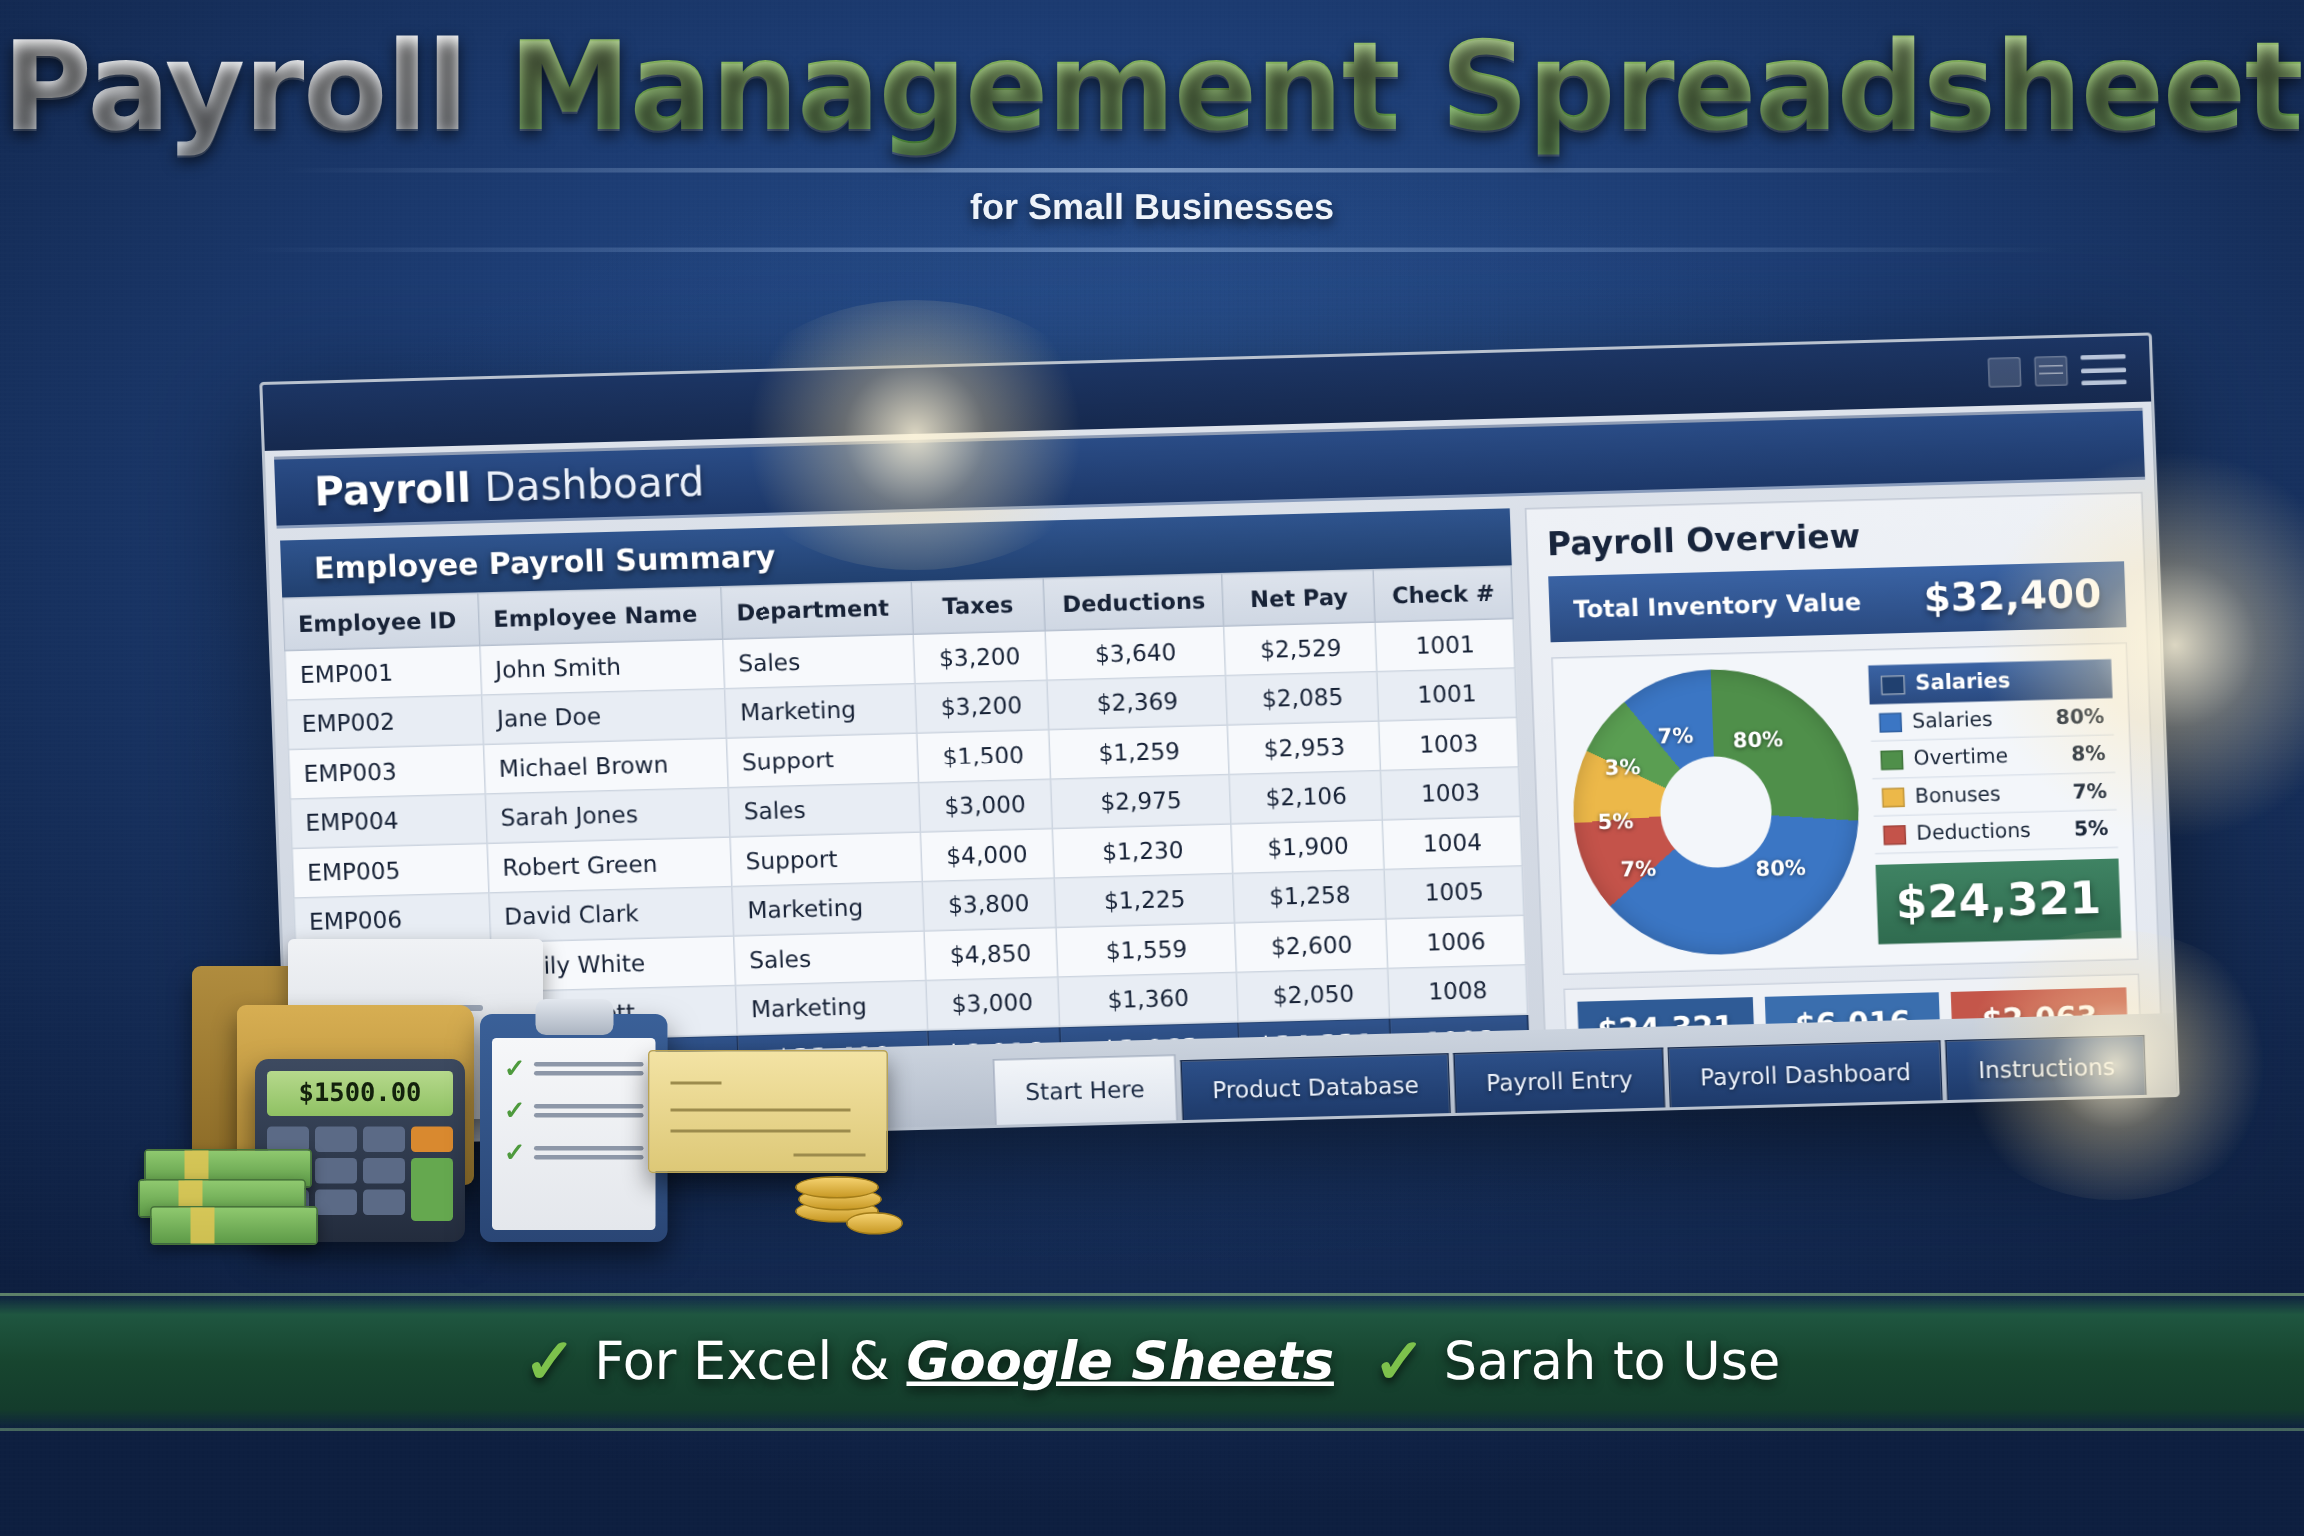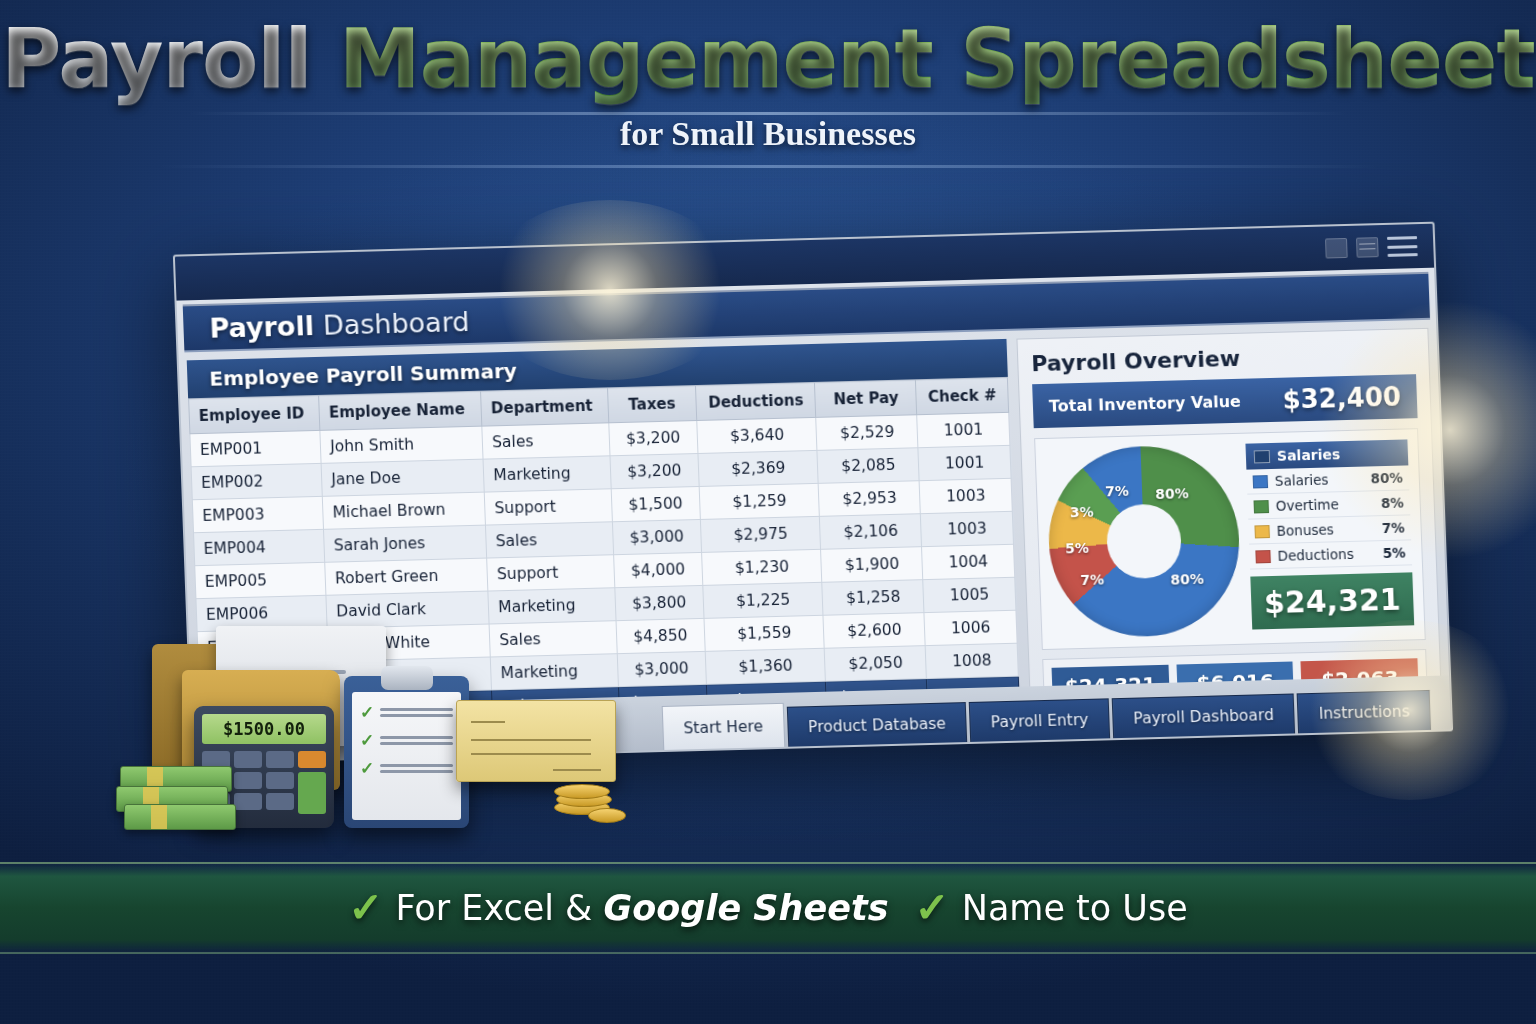--- a/index.html
+++ b/index.html
@@ -19,22 +19,22 @@
   .header{position:absolute;left:0;top:18px;width:100%;text-align:center;z-index:6;}
   .title{font-size:82px;font-weight:bold;letter-spacing:-1px;line-height:1;
     white-space:nowrap;font-family:"DejaVu Sans", sans-serif;
     text-shadow:0 4px 10px rgba(0,0,0,.65), 0 1px 0 rgba(255,255,255,.25);text-align:center;}
   .t-white{background:linear-gradient(180deg,#ffffff 0%,#f2f5fa 45%,#c3ccd8 100%);
     -webkit-background-clip:text;background-clip:text;color:transparent;}
   .t-green{background:linear-gradient(180deg,#b9dd8e 0%,#8cc55f 42%,#4e9a3d 100%);
     -webkit-background-clip:text;background-clip:text;color:transparent;}
   .subrule{margin:12px auto 0;width:1160px;height:3px;
     background:linear-gradient(90deg,rgba(255,255,255,0),rgba(190,215,245,.55),rgba(255,255,255,0));}
-  .subtitle{font-size:34px;font-weight:bold;color:#eef3fa;
-    font-family:Liberation Serif, serif;
+  .subtitle{margin-top:10px;font-size:24px;font-weight:bold;color:#eef3fa;
+    font-family:Liberation Sans, sans-serif;
     text-shadow:0 3px 7px rgba(0,0,0,.6);}
   .subrule2{margin:12px auto 0;width:1220px;height:3px;
     background:linear-gradient(90deg,rgba(255,255,255,0),rgba(170,200,240,.45),rgba(255,255,255,0));}
 
   
   .app-wrap{position:absolute;left:182px;top:238px;width:1262px;height:510px;
     transform:rotate(-2.1deg) skewY(0.6deg);z-index:4;
     filter:drop-shadow(0 22px 40px rgba(0,0,0,.55));}
   .app{width:100%;height:100%;background:linear-gradient(180deg,#dfe4ec 0%,#cdd4df 100%);
     border:2px solid #b9c2cf;border-radius:3px;position:relative;overflow:hidden;}
@@ -118,21 +118,21 @@
   .tabs{position:absolute;left:0;bottom:0;width:100%;height:54px;
     background:linear-gradient(180deg,#cbd3de 0%,#b4bdcb 100%);display:flex;align-items:flex-end;padding-left:470px;}
   .tab{height:40px;padding:0 20px;display:flex;align-items:center;font-size:15.5px;
     background:linear-gradient(180deg,#2c4f88 0%,#1e3a6a 100%);color:#eaf0fa;
     border:1px solid #16294b;border-bottom:none;margin-right:3px;font-family:"DejaVu Sans",sans-serif;
     text-shadow:0 1px 3px rgba(0,0,0,.5);}
   .tab.active{background:linear-gradient(180deg,#f2f5f9 0%,#dde3ec 100%);color:#1d2c45;
     border-color:#aab4c4;text-shadow:none;height:44px;}
 
   
-  .illus{position:absolute;left:116px;top:618px;width:520px;height:230px;z-index:7;}
+  .illus{position:absolute;left:92px;top:618px;width:520px;height:230px;z-index:7;}
   .folder{position:absolute;border-radius:6px 10px 6px 6px;box-shadow:0 8px 16px rgba(0,0,0,.45);}
   .papers{position:absolute;left:100px;top:8px;width:170px;height:120px;background:linear-gradient(180deg,#f0f2f5,#d5dae1);
     border-radius:4px;box-shadow:0 6px 14px rgba(0,0,0,.4);}
   .papers i{position:absolute;left:18px;height:4px;background:#9aa4b4;border-radius:2px;}
   .calc{position:absolute;left:78px;top:88px;width:140px;height:122px;border-radius:9px;
     background:linear-gradient(180deg,#3d4a60 0%,#232c3d 100%);box-shadow:0 10px 20px rgba(0,0,0,.5);padding:8px;}
   .calc .disp{height:30px;border-radius:3px;background:linear-gradient(180deg,#b6d98c,#8fc163);
     display:flex;align-items:center;justify-content:center;color:#13210c;font-weight:bold;font-size:17px;
     font-family:"DejaVu Sans Mono",monospace;}
   .keys{margin-top:7px;display:grid;grid-template-columns:repeat(4,1fr);gap:4px;}
@@ -161,21 +161,21 @@
     background:linear-gradient(180deg,#f5d270,#c99a26);border:1px solid #a37d19;}
 
   
   .footer{position:absolute;left:0;bottom:70px;width:100%;height:92px;z-index:8;
     background:linear-gradient(180deg,rgba(30,70,60,.1) 0%,#1f5640 14%,#17452f 50%,#143c2c 86%,rgba(20,60,44,.1) 100%);
     border-top:2px solid rgba(170,220,150,.5);border-bottom:2px solid rgba(170,220,150,.35);
     display:flex;align-items:center;justify-content:center;gap:26px;}
   .f-item{display:flex;align-items:center;gap:12px;}
   .f-tick{color:#7dc24c;font-size:42px;font-weight:bold;line-height:1;text-shadow:0 3px 6px rgba(0,0,0,.6);}
   .f-txt{font-size:35px;color:#fff;font-family:"DejaVu Sans",sans-serif;text-shadow:0 3px 7px rgba(0,0,0,.7);}
-  .f-txt b{font-style:italic;}
+  .f-txt b{font-style:italic;text-decoration:underline;}
   .lock{width:42px;height:46px;position:relative;}
   .lock .shackle{position:absolute;left:9px;top:0;width:24px;height:22px;border:6px solid #cdd5e0;
     border-bottom:none;border-radius:13px 13px 0 0;}
   .lock .body{position:absolute;left:0;top:18px;width:42px;height:28px;border-radius:4px;
     background:linear-gradient(180deg,#e6ebf2,#aab4c2);}
   .lock .body::after{content:"";position:absolute;left:50%;top:8px;margin-left:-3px;width:6px;height:11px;
     background:#3a4454;border-radius:3px;}
   .glow{position:absolute;border-radius:50%;pointer-events:none;z-index:5;
     background:radial-gradient(circle,rgba(255,245,215,.85) 0%,rgba(255,230,170,.35) 30%,rgba(255,220,150,0) 70%);}
 </style>
@@ -467,15 +467,15 @@
   </div>
 </div>
 
 <div class="footer">
   <div class="f-item">
     <span class="f-tick">✓</span>
     <span class="f-txt"><span>For Excel &amp; </span><b>Google Sheets</b></span>
   </div>
   <div class="f-item">
     <span class="f-tick">✓</span>
-    <span class="f-txt">Name to Use</span>
+    <span class="f-txt">Sarah to Use</span>
   </div>
 </div>
 
 </body></html>

